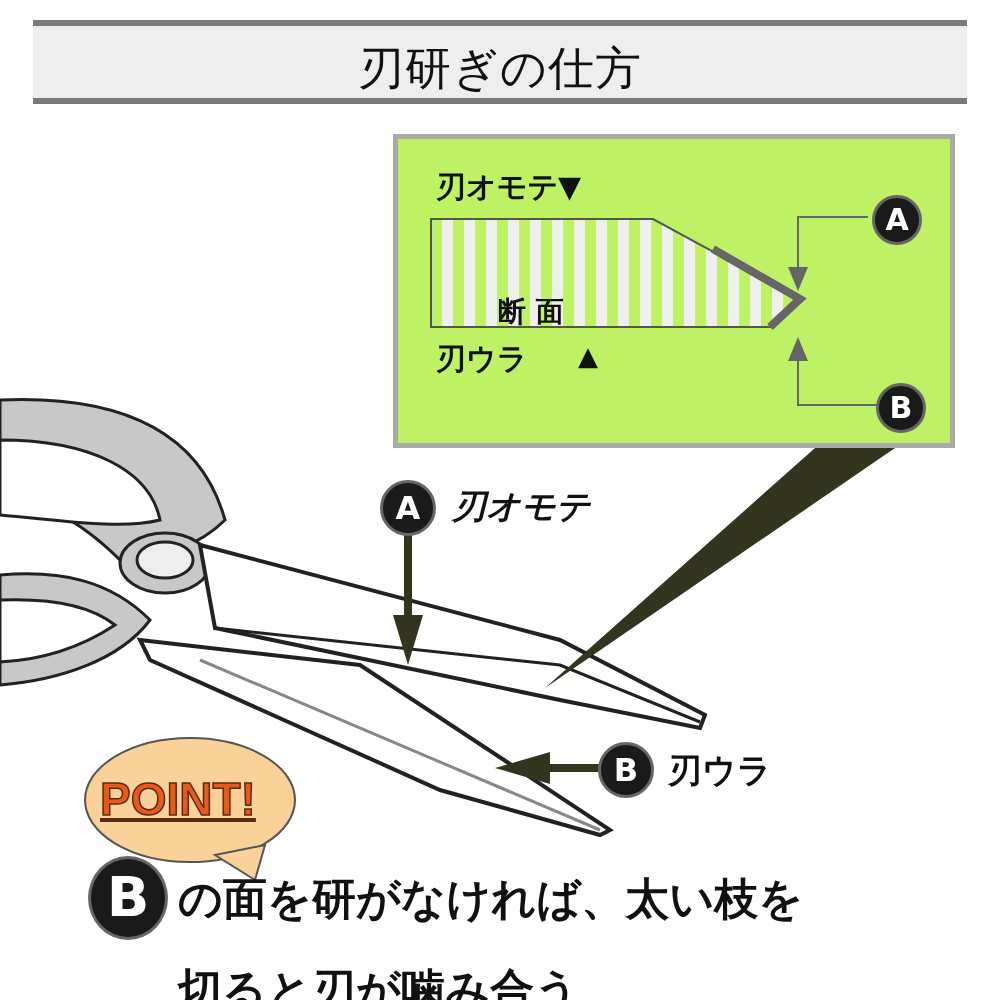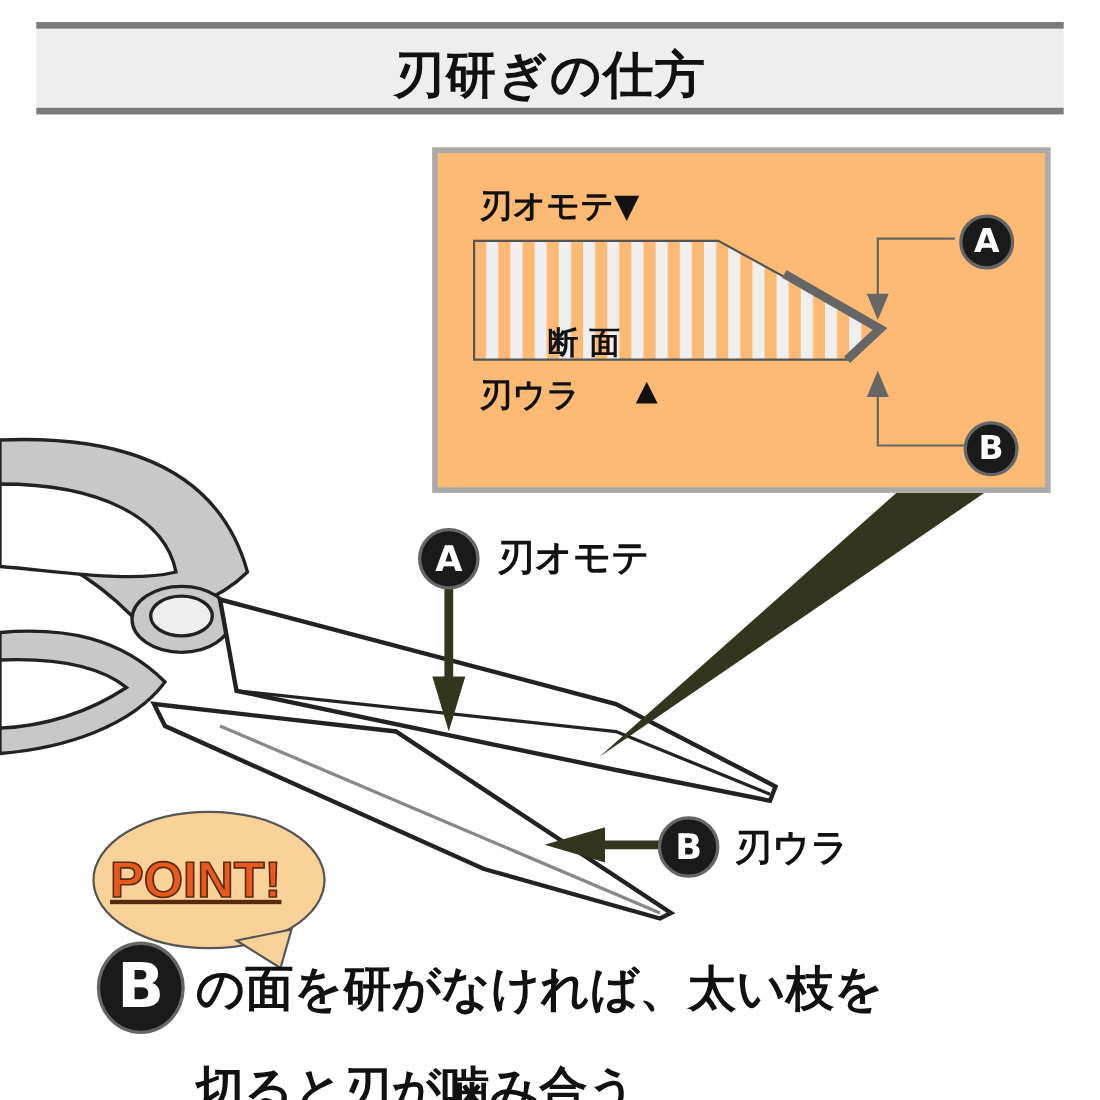--- a/index.html
+++ b/index.html
@@ -1,19 +1,19 @@
 <!DOCTYPE html>
 <html><head>
 <meta charset="utf-8">
 <style>
   html,body{margin:0;padding:0;background:#fff;}
   body{width:1000px;height:1000px;position:relative;overflow:hidden;font-family:"DejaVu Sans",sans-serif;}
   .title-band{position:absolute;left:33px;top:20px;width:934px;height:84px;background:#eeeeee;border-top:6px solid #7a7a7a;border-bottom:6px solid #7a7a7a;box-sizing:border-box;}
-  .title-text{position:absolute;left:0;right:0;top:12px;text-align:center;font-size:46px;font-weight:bold;color:#111;letter-spacing:1px;}
-  .inset{position:absolute;left:393px;top:134px;width:562px;height:314px;border:5px solid #aaaaaa;box-sizing:border-box;background:#fdba74;}
+  .title-text{position:absolute;left:0;right:0;top:12px;text-align:center;font-size:46px;font-weight:normal;color:#111;letter-spacing:1px;}
+  .inset{position:absolute;left:393px;top:134px;width:562px;height:314px;border:5px solid #aaaaaa;box-sizing:border-box;background:#bef264;}
   .lbl{position:absolute;font-weight:bold;color:#111;}
   .circ{position:absolute;border-radius:50%;background:#1a1a1a;border:3px solid #666;color:#fff;font-weight:bold;text-align:center;box-sizing:border-box;}
   svg{position:absolute;left:0;top:0;}
   .bubble-text{position:absolute;font-family:"Liberation Sans",sans-serif;font-weight:bold;color:#e85a1c;-webkit-text-stroke:1.5px #5a2a10;}
 </style>
 </head>
 <body>
 
 <div class="title-band">
   <div class="title-text">刃研ぎの仕方</div>
@@ -65,21 +65,21 @@
   </svg>
   <div class="lbl" style="left:38px;top:28px;font-size:30px;">刃オモテ▼</div>
   <div class="lbl" style="left:100px;top:118px;font-size:28px;margin-top:36px;">断 面</div>
   <div class="lbl" style="left:38px;top:200px;font-size:30px;">刃ウラ</div>
   <div class="lbl" style="left:180px;top:202px;font-size:26px;">▲</div>
   <div class="circ" style="left:474px;top:56px;width:50px;height:50px;font-size:30px;line-height:44px;">A</div>
   <div class="circ" style="left:478px;top:244px;width:50px;height:50px;font-size:30px;line-height:44px;">B</div>
 </div>
 
 <div class="circ" style="left:380px;top:480px;width:56px;height:56px;font-size:32px;line-height:50px;">A</div>
-<div class="lbl" style="left:452px;top:484px;font-size:34px;">刃オモテ</div>
+<div class="lbl" style="left:452px;top:484px;font-size:34px;font-style:italic;">刃オモテ</div>
 <div class="circ" style="left:598px;top:742px;width:56px;height:56px;font-size:32px;line-height:50px;">B</div>
 <div class="lbl" style="left:668px;top:748px;font-size:34px;">刃ウラ</div>
 
 <div class="bubble-text" style="left:100px;top:772px;font-size:46px;text-decoration:underline;">POINT!</div>
 
 <div class="circ" style="left:88px;top:856px;width:80px;height:84px;font-size:56px;line-height:76px;">B</div>
 <div class="lbl" style="left:178px;top:870px;font-size:44px;">の面を研がなければ、太い枝を</div>
 <div class="lbl" style="left:178px;top:932px;font-size:44px;margin-top:29px;">切ると刃が噛み合う</div>
 
 </body></html>

